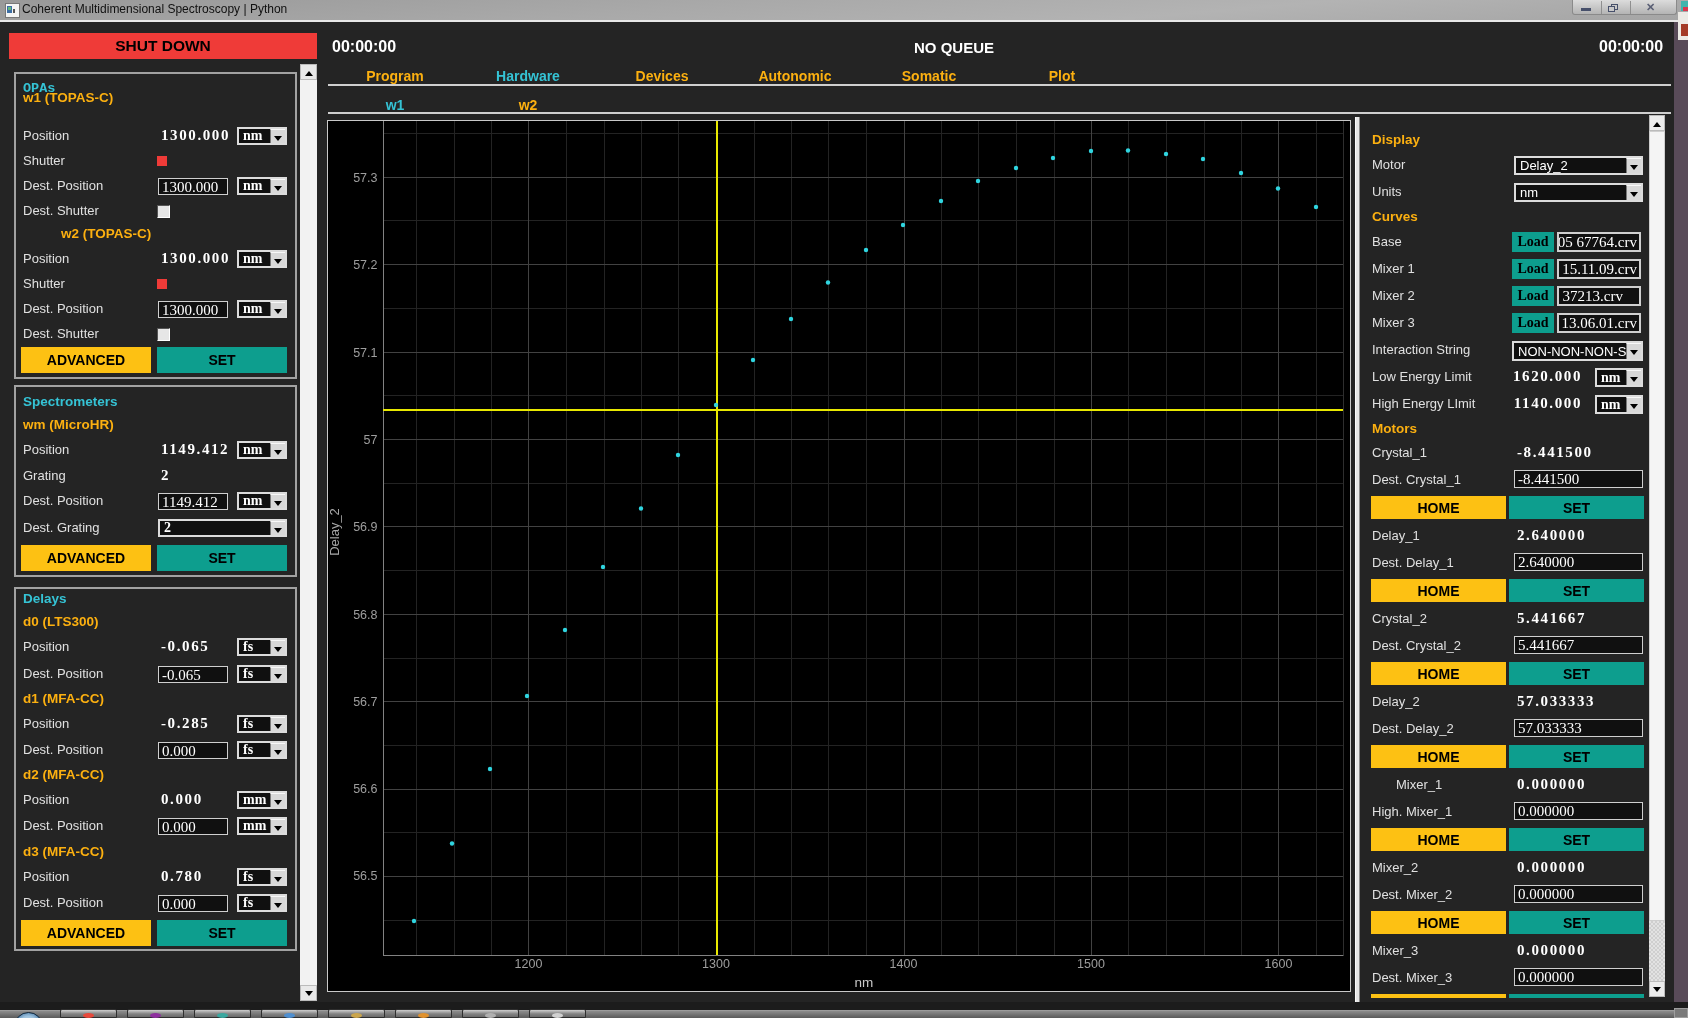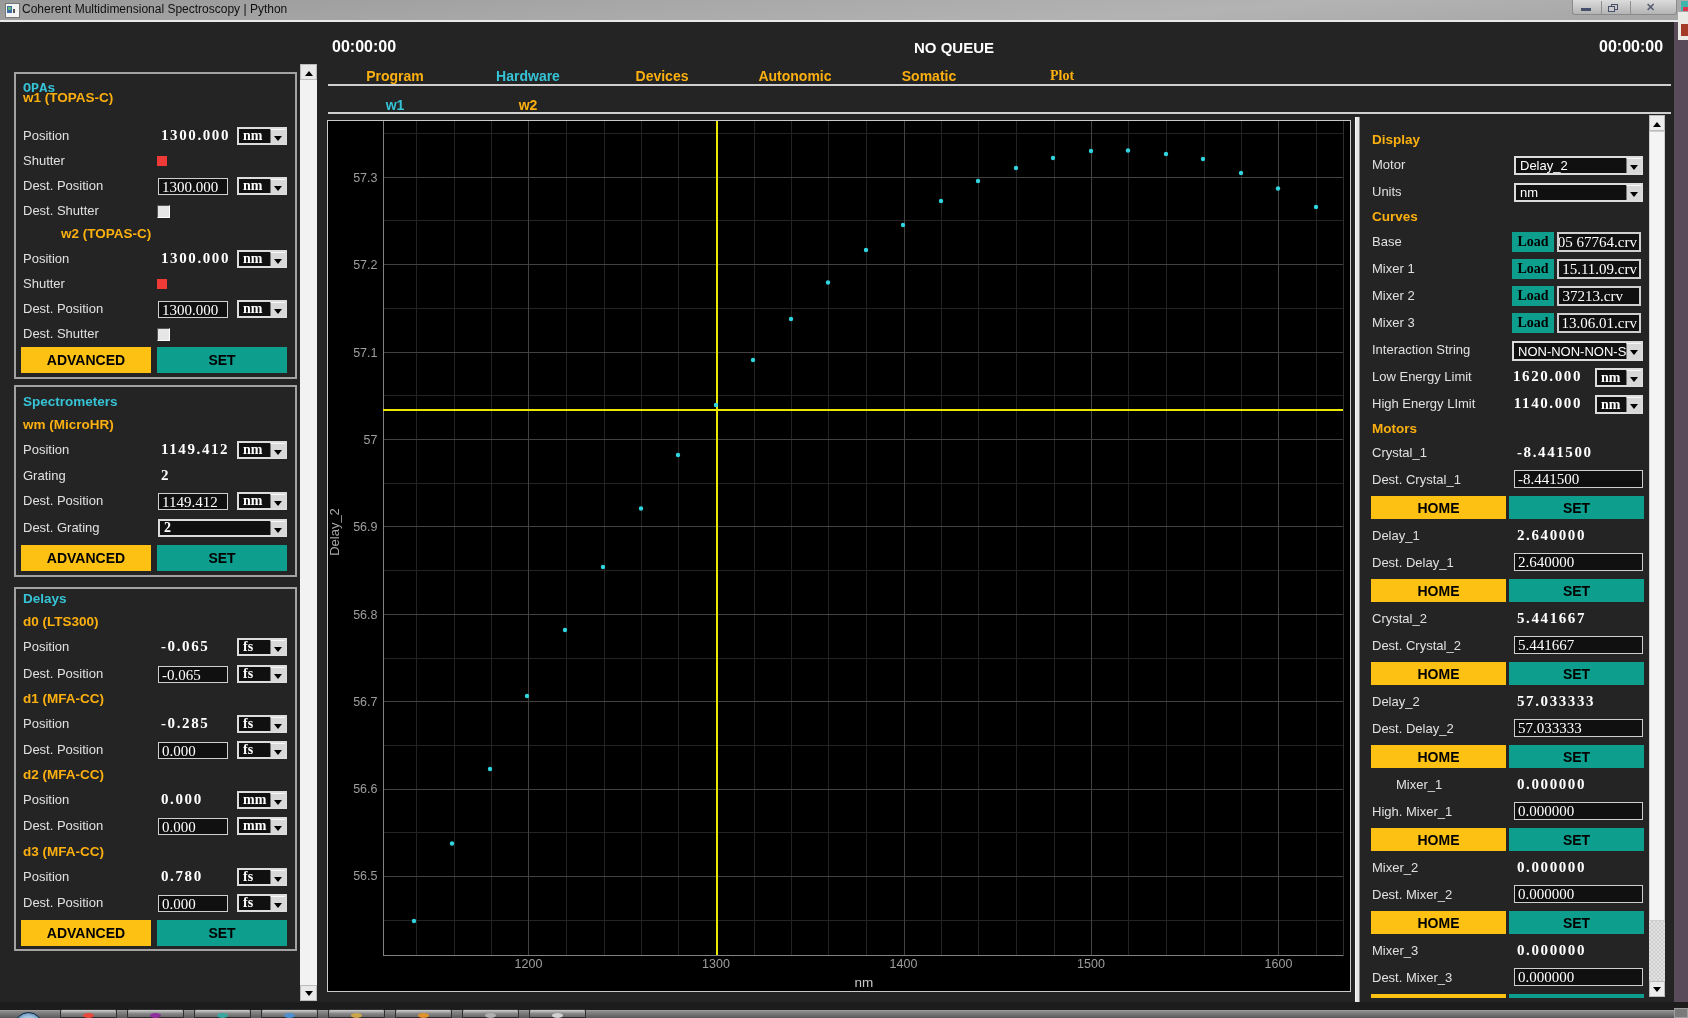--- a/index.html
+++ b/index.html
@@ -55,29 +55,30 @@
 <div class="abs" style="left:284px;top:1013px;width:11px;height:5px;border-radius:50%;background:#4f8fd0;"></div>
 <div class="abs" style="left:328px;top:1009px;width:57px;height:9px;background:linear-gradient(#cecece,#838383 55%,#6a6a6a);border:1px solid #2e2e2e;border-radius:2px 2px 0 0;box-sizing:border-box;"></div>
 <div class="abs" style="left:351px;top:1013px;width:11px;height:5px;border-radius:50%;background:#caa54c;"></div>
 <div class="abs" style="left:395px;top:1009px;width:57px;height:9px;background:linear-gradient(#cecece,#838383 55%,#6a6a6a);border:1px solid #2e2e2e;border-radius:2px 2px 0 0;box-sizing:border-box;"></div>
 <div class="abs" style="left:418px;top:1013px;width:11px;height:5px;border-radius:50%;background:#e0922f;"></div>
 <div class="abs" style="left:462px;top:1009px;width:57px;height:9px;background:linear-gradient(#cecece,#838383 55%,#6a6a6a);border:1px solid #2e2e2e;border-radius:2px 2px 0 0;box-sizing:border-box;"></div>
 <div class="abs" style="left:485px;top:1013px;width:11px;height:5px;border-radius:50%;background:#b0b0b0;"></div>
 <div class="abs" style="left:529px;top:1009px;width:57px;height:9px;background:linear-gradient(#cecece,#838383 55%,#6a6a6a);border:1px solid #2e2e2e;border-radius:2px 2px 0 0;box-sizing:border-box;"></div>
 <div class="abs" style="left:552px;top:1013px;width:11px;height:5px;border-radius:50%;background:#d0d0d0;"></div>
 <div class="abs" style="left:1674px;top:1008px;width:14px;height:10px;background:#7a7a7a;border:1px solid #9e9e9e;box-sizing:border-box;"></div>
+<div class="btn" style="left:9px;top:33px;width:308px;height:26px;background:#ef3b38;font:bold 15.5px 'Liberation Sans',sans-serif;">SHUT DOWN</div>
 <div class="abs" style="left:332px;top:38px;font:bold 16px 'Liberation Sans',sans-serif;color:#fff;">00:00:00</div>
 <div class="abs" style="left:914px;top:39px;width:100px;font:bold 15px 'Liberation Sans',sans-serif;color:#fff;">NO QUEUE</div>
 <div class="abs" style="left:1599px;top:38px;font:bold 16px 'Liberation Sans',sans-serif;color:#fff;">00:00:00</div>
 <div class="tab" style="left:335px;top:68px;color:#fcb010;">Program</div>
 <div class="tab" style="left:468px;top:68px;color:#35c3d5;">Hardware</div>
 <div class="tab" style="left:602px;top:68px;color:#fcb010;">Devices</div>
 <div class="tab" style="left:735px;top:68px;color:#fcb010;">Autonomic</div>
 <div class="tab" style="left:869px;top:68px;color:#fcb010;">Somatic</div>
-<div class="tab" style="left:1002px;top:68px;color:#fcb010;font-family:Liberation Serif, serif;">Plot</div>
+<div class="tab" style="left:1002px;top:68px;color:#fcb010;">Plot</div>
 <div class="rule" style="left:328px;top:84px;width:1343px;"></div>
 <div class="tab" style="left:335px;top:97px;color:#35c3d5;">w1</div>
 <div class="tab" style="left:468px;top:97px;color:#fcb010;">w2</div>
 <div class="rule" style="left:328px;top:112px;width:1343px;"></div>
 <div class="abs" style="left:300px;top:64px;width:17px;height:937px;background:#f2f2f2;"></div>
 <div class="abs" style="left:300px;top:64px;width:17px;height:16px;background:#e9e9e9;border:1px solid #bbb;box-sizing:border-box;"></div>
 <div class="abs" style="left:305px;top:70px;width:0;height:0;border:4px solid transparent;border-bottom:5px solid #000;margin-top:-3px;"></div>
 <div class="abs" style="left:300px;top:985px;width:17px;height:16px;background:#e9e9e9;border:1px solid #bbb;box-sizing:border-box;"></div>
 <div class="abs" style="left:305px;top:991px;width:0;height:0;border:4px solid transparent;border-top:5px solid #000;"></div>
 <div class="panel" style="left:14px;top:72px;width:279px;height:303px;"></div>

